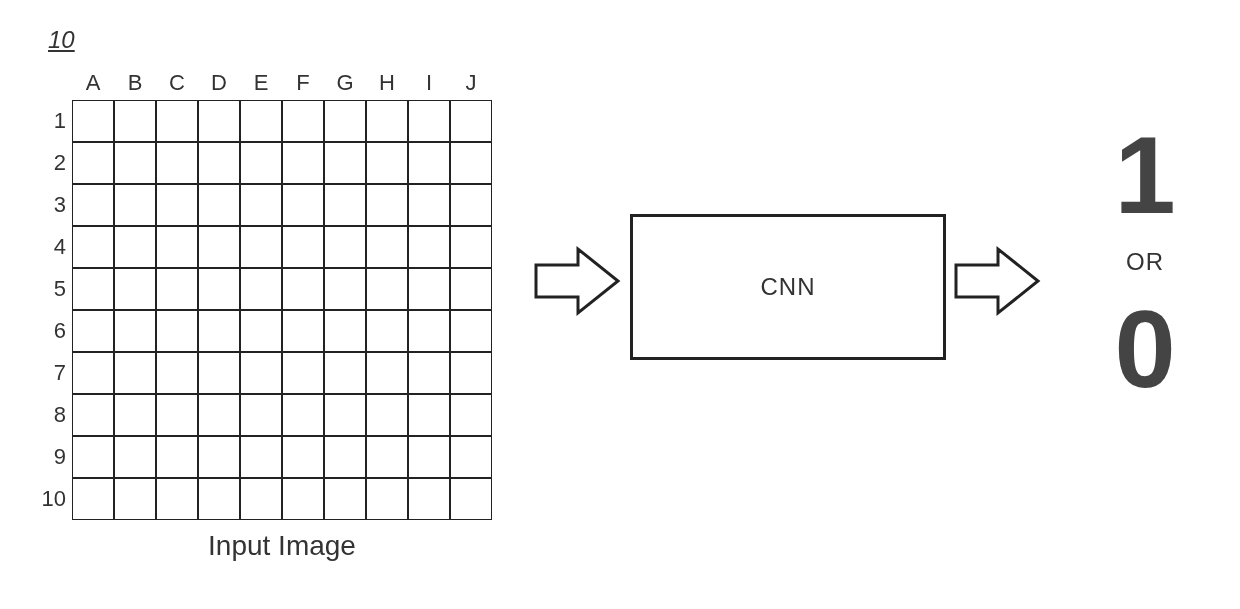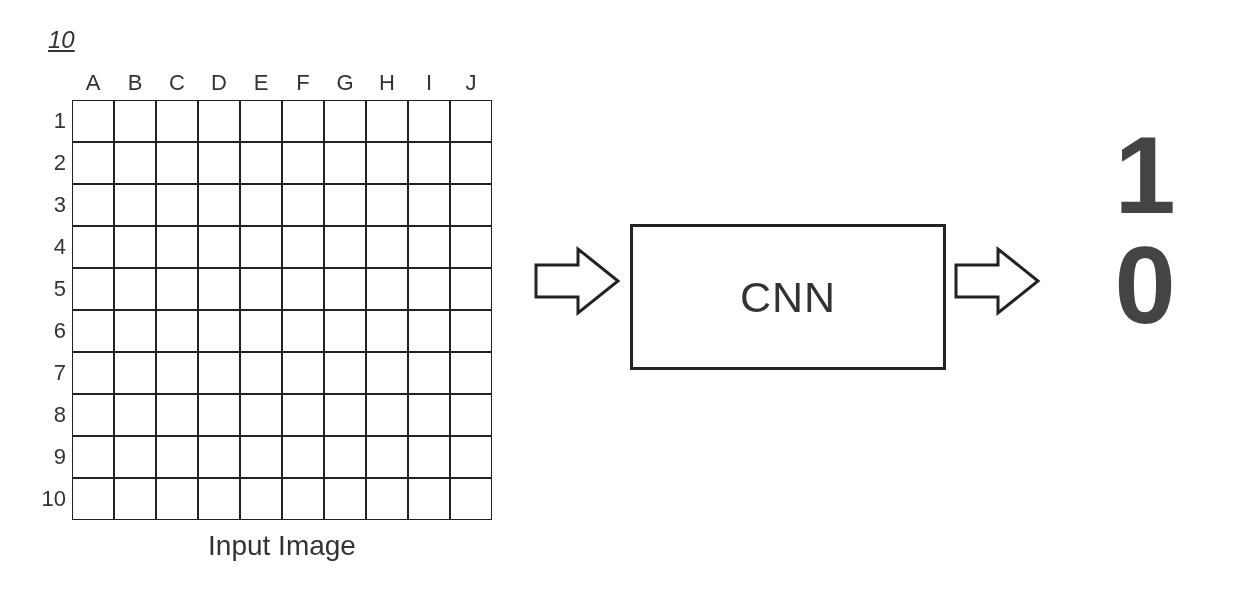--- a/index.html
+++ b/index.html
@@ -62,25 +62,25 @@
   
   .arrow{
     position:absolute;
     stroke:#222;fill:#fff;stroke-width:3;
   }
   .arrow1{top:245px;left:532px}
   .arrow2{top:245px;left:952px}
   
   .cnn-box{
     position:absolute;
-    top:224px;left:630px;
+    top:214px;left:630px;
     width:310px;height:140px;
     border:3px solid #222;
     display:flex;align-items:center;justify-content:center;
-    font-size:43px;
+    font-size:24px;
     letter-spacing:1px;
   }
   
   .output{
     position:absolute;
     top:120px;left:1075px;
     width:140px;
     text-align:center;
   }
   .out-one{
@@ -247,14 +247,15 @@
 <div class="cnn-box">
   <span>CNN</span>
 </div>
 
 <svg class="arrow arrow2" width="90" height="72">
   <polygon points="4,20 46,20 46,4 86,36 46,68 46,52 4,52"></polygon>
 </svg>
 
 <div class="output">
   <div class="out-one">1</div>
+  <div class="out-or">OR</div>
   <div class="out-zero">0</div>
 </div>
 
 </body></html>

